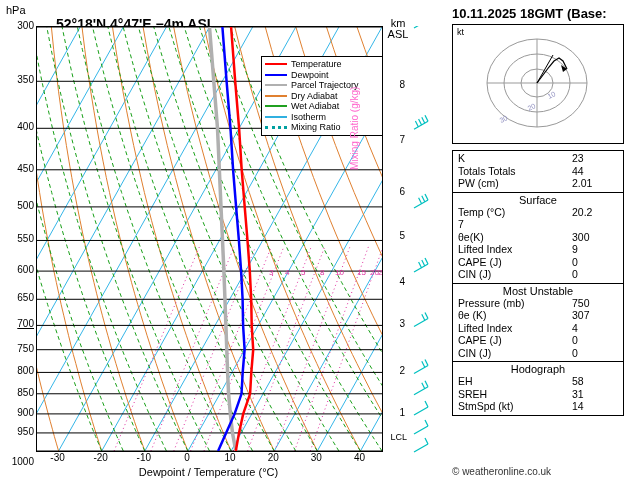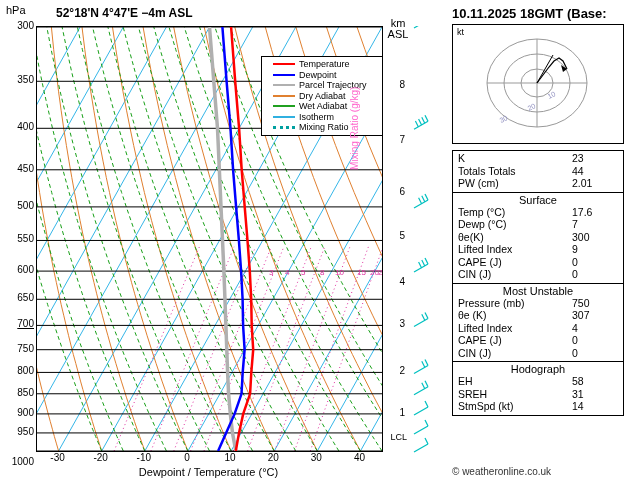--- a/index.html
+++ b/index.html
@@ -8,21 +8,21 @@
     background:#ffffff;
     font-family:"Liberation Sans", sans-serif;
     color:#000;
     overflow:hidden;
     position:relative;
   }
   .root { position:absolute; inset:0; }
 
   
   .hpa-label { position:absolute; left:6px; top:4px; font-size:11px; }
-  .skew-title { position:absolute; left:56px; top:6px; font-size:12px; font-weight:bold; }
+  .skew-title { position:absolute; left:56px; top:16px; font-size:14px; font-weight:bold; }
   .km-label { position:absolute; left:385px; top:18px; font-size:11px; text-align:center; width:26px; line-height:11px;}
   .date-title { position:absolute; left:452px; top:6px; font-size:13px; font-weight:bold; }
 
   
   .plot {
     position:absolute;
     left:36px; top:26px;
     width:345px; height:424px;
     border:1px solid #000;
     background:#fff;
@@ -56,21 +56,21 @@
     font-size:10px; color:#ff66cc;
     transform:rotate(-90deg); transform-origin:left top;
     white-space:nowrap;
   }
 
   
   .legend {
     position:absolute; left:224px; top:29px;
     width:128px;
     background:#fff; border:1px solid #000;
-    padding:2px 11px;
+    padding:2px 3px;
     font-size:9px;
     line-height:10.5px;
   }
   .legend .row { display:flex; align-items:center; gap:4px; }
   .legend .swatch { width:22px; height:0; border-top-width:2px; border-top-style:solid; flex:0 0 22px; }
 
   
   .hodo-box {
     position:absolute; left:452px; top:24px;
     width:170px; height:118px;
@@ -394,24 +394,23 @@
       <div class="kv">
         <span class="k">PW (cm)</span>
         <span class="v">2.01</span>
       </div>
     </div>
 
     <div class="sec">
       <div class="hdr">Surface</div>
       <div class="kv">
         <span class="k">Temp (°C)</span>
-        <span class="v">17.6</span>
-      </div>
-      <div class="kv">
-        <span class="k">Dewp (°C)</span>
+        <span class="v">20.2</span>
+      </div>
+      <div class="kv">
         <span class="v">7</span>
       </div>
       <div class="kv">
         <span class="k">θe(K)</span>
         <span class="v">300</span>
       </div>
       <div class="kv">
         <span class="k">Lifted Index</span>
         <span class="v">9</span>
       </div>

